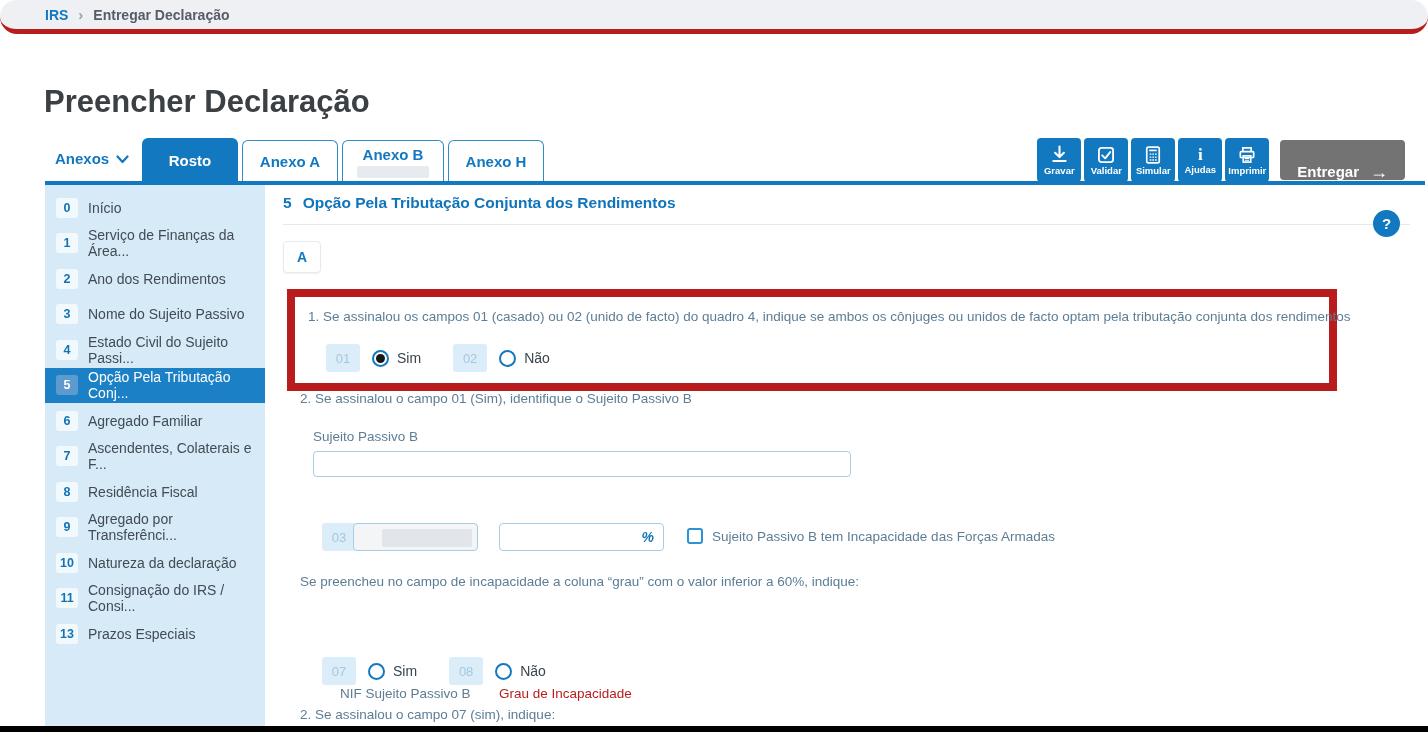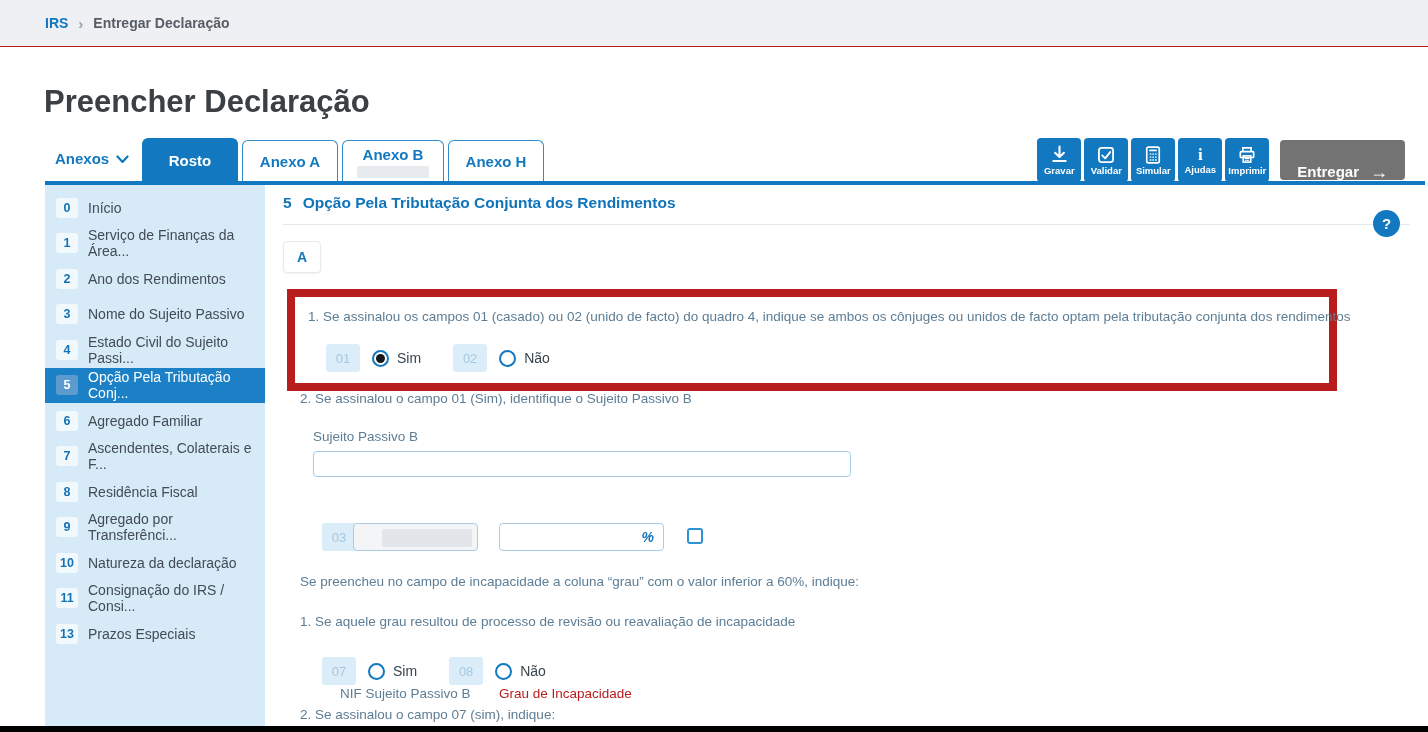--- a/index.html
+++ b/index.html
@@ -1,22 +1,22 @@
 <!DOCTYPE html>
 <html><head>
 <meta charset="utf-8">
 <style>
   html,body{margin:0;padding:0;background:#fff;}
   .page{position:relative;width:1428px;height:732px;background:#fff;overflow:hidden;
         font-family:"Liberation Sans",sans-serif;-webkit-font-smoothing:antialiased;}
 
   
-  .topbar{position:absolute;top:0;left:0;right:0;height:47px;background:#eef0f3;
-          border-bottom:1px solid #b91c1c;display:flex;align-items:center;
-          padding-left:45px;box-sizing:border-box;gap:10px;}
+  .topbar{position:absolute;top:0;left:0;right:0;height:34px;background:#eef0f3;
+          border-bottom:5px solid #b91c1c;display:flex;align-items:center;
+          padding-left:45px;box-sizing:border-box;gap:10px;border-radius:17px;}
   .crumb-root{color:#1278bf;font-weight:bold;font-size:14px;cursor:pointer;}
   .crumb-sep{color:#9aa2ab;font-size:15px;font-weight:bold;}
   .crumb-current{color:#565d66;font-weight:bold;font-size:14px;}
 
   .page-title{position:absolute;left:44px;top:84px;font-size:31px;font-weight:bold;color:#3b4045;}
 
   
   .anexos-toggle{position:absolute;left:55px;top:150px;display:flex;align-items:center;gap:7px;
                  color:#1278bf;font-weight:bold;font-size:15px;cursor:pointer;}
   .tabs{position:absolute;left:142px;top:138px;display:flex;gap:4px;align-items:flex-end;height:44px;}
@@ -285,23 +285,23 @@
     <div class="grau-label">Grau de Incapacidade</div>
 
     <span class="field-chip chip-03">03</span>
     <div class="nif-input">
       <div class="redacted-value"></div>
     </div>
     <div class="grau-input">
       <span class="pct">%</span>
     </div>
     <span class="checkbox"></span>
+    <div class="cb-label">Sujeito Passivo B tem Incapacidade das Forças Armadas</div>
 
     <div class="qtext inferior-text">Se preencheu no campo de incapacidade a coluna “grau” com o valor inferior a 60%, indique:</div>
-    <div class="qtext revisao-text">1. Se aquele grau resultou de processo de revisão ou reavaliação de incapacidade</div>
 
     <div class="radio-row row2">
       <span class="field-chip">07</span>
       <span class="radio"></span>
       <span class="radio-lbl">Sim</span>
       <span class="radio-gap"></span>
       <span class="field-chip">08</span>
       <span class="radio"></span>
       <span class="radio-lbl">Não</span>
     </div>

